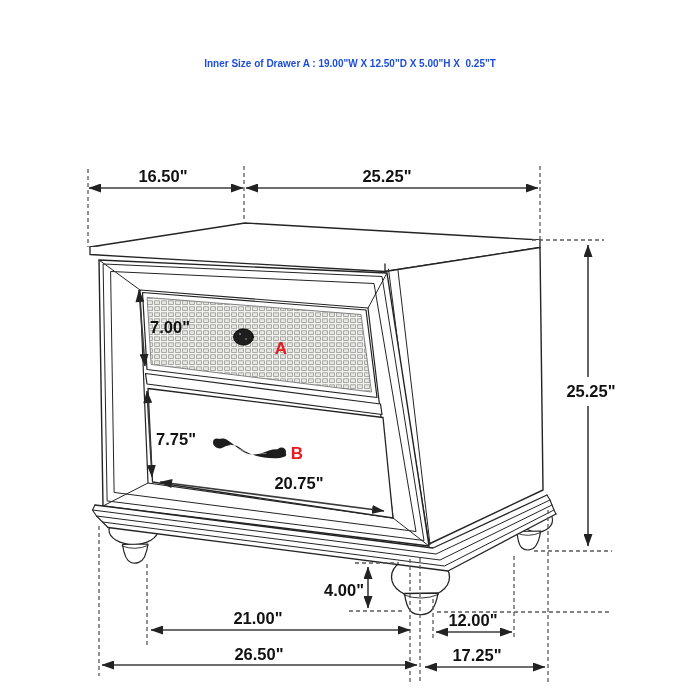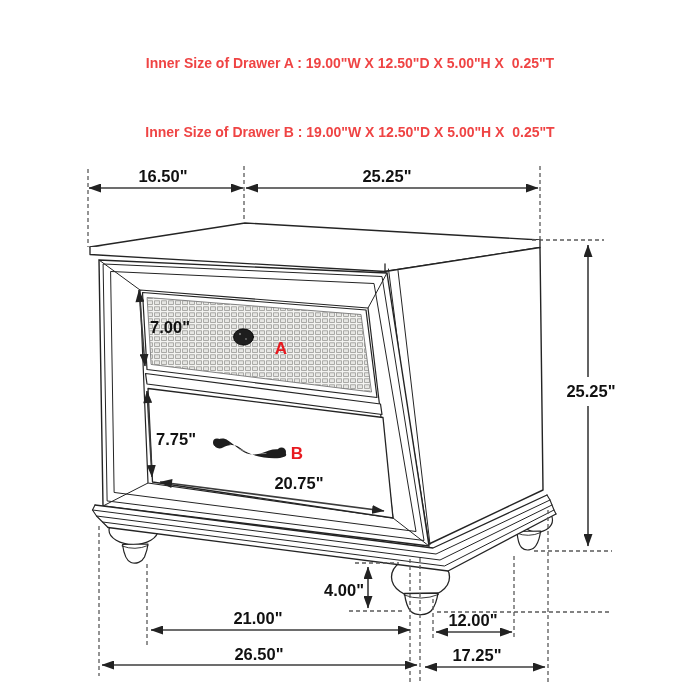--- a/index.html
+++ b/index.html
@@ -1,31 +1,30 @@
 <!DOCTYPE html>
 <html><head>
 <meta charset="utf-8">
 <style>
   html,body{margin:0;padding:0;background:#ffffff;}
   .stage{position:relative;width:700px;height:700px;background:#fff;overflow:hidden;
          font-family:"Liberation Sans",sans-serif;}
   .hdr{position:absolute;left:0;top:6px;width:700px;text-align:center;
-       font-weight:bold;font-size:14px;line-height:23px;color:#ef4444;white-space:pre;}
+       font-weight:bold;font-size:10px;line-height:23px;color:#1d4ed8;white-space:pre;}
   svg{position:absolute;left:0;top:0;}
   .dimtext{font-family:"Liberation Sans",sans-serif;font-weight:bold;font-size:16.5px;fill:#111;}
   .redlab{font-family:"Liberation Sans",sans-serif;font-weight:bold;font-size:17px;fill:#e8191f;}
 </style>
 </head>
 <body>
 
 <div class="stage">
 
   <div class="hdr">
     <div>Inner Size of Drawer A : 19.00"W X 12.50"D X 5.00"H X  0.25"T</div>
-    <div>Inner Size of Drawer B : 19.00"W X 12.50"D X 5.00"H X  0.25"T</div>
   </div>
 
   <svg width="700" height="700" viewBox="0 0 700 700">
     <defs>
       <pattern id="weave" width="7" height="6" patternUnits="userSpaceOnUse">
         <rect width="7" height="6" fill="#f3f3f1"></rect>
         <rect x="0.6" y="0.8" width="4.8" height="3.6" fill="#e6e6e3" stroke="#9a9a96" stroke-width="0.8"></rect>
       </pattern>
       <marker id="ae" markerWidth="13" markerHeight="9" refX="12" refY="4.5" orient="auto" markerUnits="userSpaceOnUse">
         <path d="M0,0 L12.5,4.5 L0,9 Z" fill="#222"></path>

